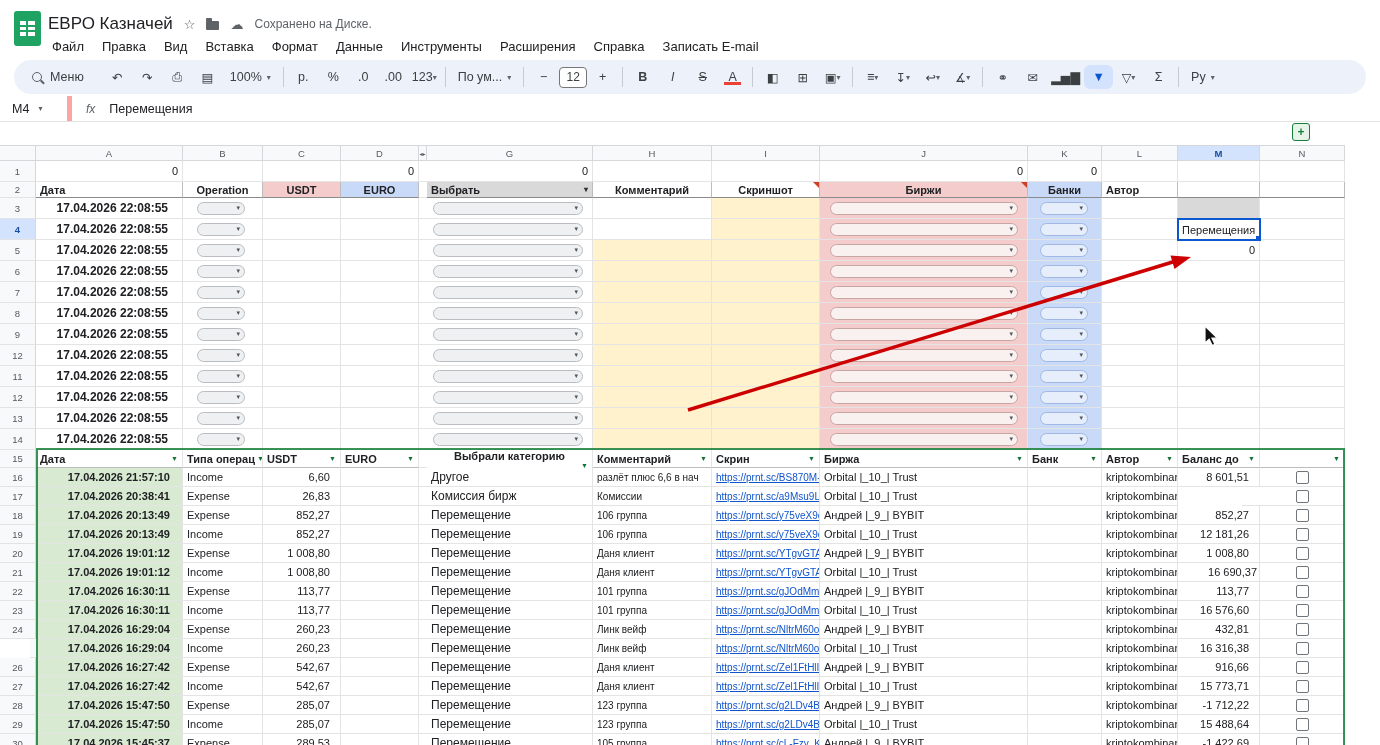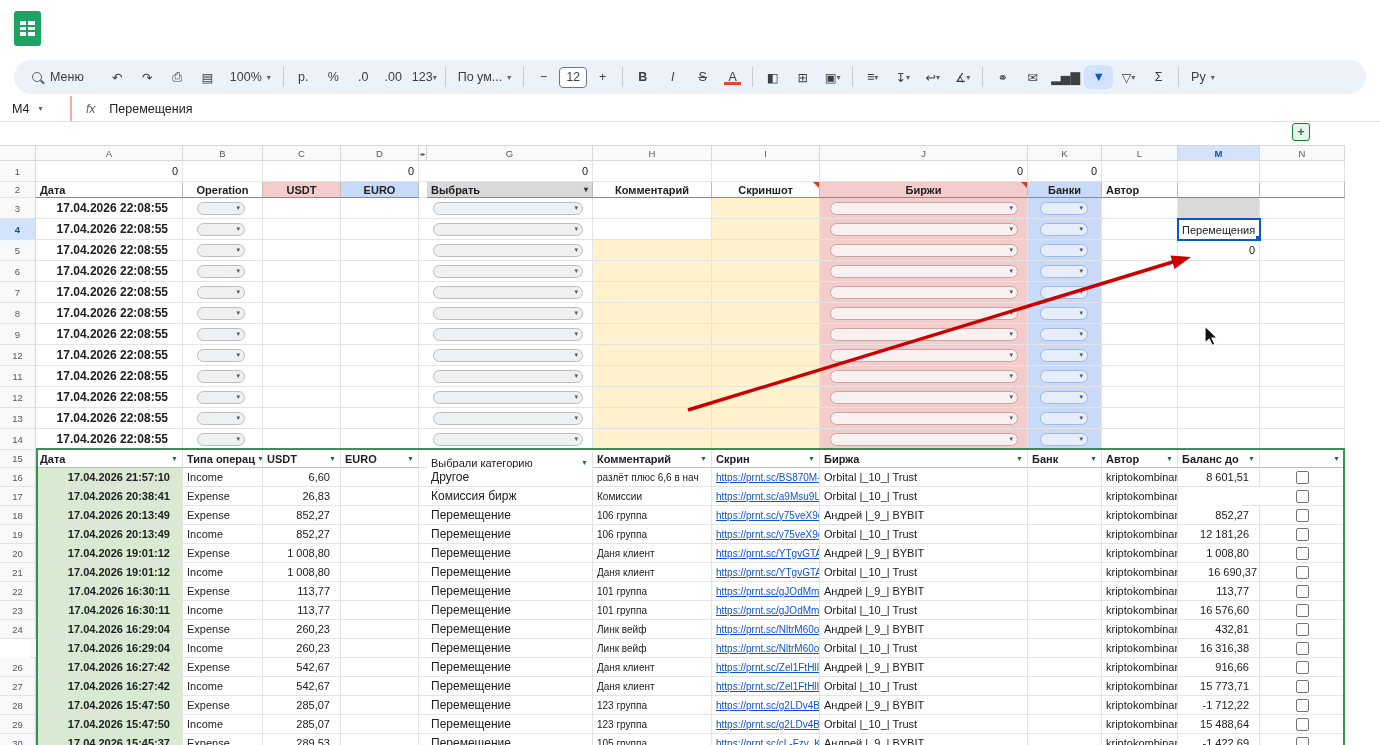--- a/index.html
+++ b/index.html
@@ -26,21 +26,21 @@
   .tb-a::after{content:"";position:absolute;bottom:4px;left:6px;right:6px;height:3px;background:#e94235}
   .tdiv{width:1px;height:20px;background:#c7cbd1;margin:0 4px}
   .tsel{display:flex;align-items:center;gap:5px;padding:0 7px;height:24px;border-radius:4px}
   .sizebox{width:26px;height:19px;border:1px solid #747775;border-radius:4px;display:flex;align-items:center;justify-content:center;font-size:12px;background:#fff}
   .tcaret{font-size:8px;color:#5f6368}
   .search-pill{display:flex;align-items:center;gap:8px;padding:0 14px 0 10px;height:28px;border-radius:14px;margin-right:4px;color:#3c4043}
   .mag{width:8px;height:8px;border:1.6px solid #5f6368;border-radius:50%;position:relative;display:inline-block}
   .mag::after{content:"";position:absolute;width:5px;height:1.6px;background:#5f6368;transform:rotate(45deg);right:-4px;bottom:-2px}
   
   #formulabar{position:absolute;left:0;right:0;top:96px;height:25px;border-bottom:1px solid #e1e3e1;display:flex;align-items:center;font-size:12.5px}
-  #namebox{width:72px;padding-left:12px;display:flex;align-items:center;gap:9px;height:100%;border-right:2px solid #fca5a5;box-sizing:border-box}
+  #namebox{width:72px;padding-left:12px;display:flex;align-items:center;gap:9px;height:100%;border-right:5px solid #fca5a5;box-sizing:border-box}
   .fx{font-style:italic;color:#5f6368;margin:0 14px;font-size:12px}
   
   #sheet{position:absolute;inset:0}
   .colhdr{position:absolute;height:16px;background:#f8f9fa;border:1px solid #d5d7da;border-left:none;box-sizing:border-box;
           font-size:9.5px;color:#55595e;display:flex;align-items:center;justify-content:center}
   .colhdr.sel{background:#d3e3fd;color:#174ea6;font-weight:bold}
   .rowhdr{position:absolute;left:0;width:36px;background:#f8f9fa;border-right:1px solid #d5d7da;border-bottom:1px solid #e3e3e3;box-sizing:border-box;
           font-size:9.5px;color:#55595e;display:flex;align-items:center;justify-content:center}
   .rowhdr.sel{background:#d3e3fd;color:#174ea6;font-weight:bold}
   .cell{position:absolute;box-sizing:border-box;background:#fff;border-right:1px solid #e4e4e4;border-bottom:1px solid #e4e4e4;
@@ -66,21 +66,40 @@
 </style>
 </head>
 <body>
 
 <div id="app">
 
   <div class="logo">
       <div class="logo-grid"></div>
     </div>
 
-
+  <div class="title-row">
+    <span id="doc-title">ЕВРО Казначей</span>
+    <span class="ticon">☆</span>
+    <span class="ticon"><span class="folder"></span></span>
+    <span class="ticon">☁</span>
+    <span id="saved">Сохранено на Диске.</span>
+  </div>
+
+  <nav id="menubar">
+      <span class="menu-item">Файл</span>
+      <span class="menu-item">Правка</span>
+      <span class="menu-item">Вид</span>
+      <span class="menu-item">Вставка</span>
+      <span class="menu-item">Формат</span>
+      <span class="menu-item">Данные</span>
+      <span class="menu-item">Инструменты</span>
+      <span class="menu-item">Расширения</span>
+      <span class="menu-item">Справка</span>
+      <span class="menu-item">Записать E-mail</span>
+    </nav>
 
   <div id="toolbar">
       <div class="search-pill">
         <span class="mag"></span>
         <span>Меню</span>
       </div>
       <div class="tbtn">↶</div>
       <div class="tbtn">↷</div>
       <div class="tbtn">⎙</div>
       <div class="tbtn">▤</div>
@@ -569,21 +588,21 @@
       </div>
       <div class="cell" style="left: 263px; top: 450px; width: 78px; height: 18px; font-weight: bold; border-bottom-color: rgb(189, 189, 189);">
         <span>USDT</span>
         <span class="funnel">▼</span>
       </div>
       <div class="cell" style="left: 341px; top: 450px; width: 78px; height: 18px; font-weight: bold; border-bottom-color: rgb(189, 189, 189);">
         <span>EURO</span>
         <span class="funnel">▼</span>
       </div>
       <div class="cell" style="left: 419px; top: 450px; width: 8px; height: 18px; border-right-color: rgb(189, 189, 189);"></div>
-      <div class="cell" style="left: 427px; top: 450px; width: 166px; height: 26px; font-weight: normal; border-bottom-color: rgb(189, 189, 189);">
+      <div class="cell" style="left: 427px; top: 450px; width: 166px; height: 26px; font-weight: bold; border-bottom-color: rgb(189, 189, 189); flex-direction: column;">
         <span>Выбрали категорию</span>
         <span class="funnel">▼</span>
       </div>
       <div class="cell" style="left: 593px; top: 450px; width: 119px; height: 18px; font-weight: bold; border-bottom-color: rgb(189, 189, 189);">
         <span>Комментарий</span>
         <span class="funnel">▼</span>
       </div>
       <div class="cell" style="left: 712px; top: 450px; width: 108px; height: 18px; font-weight: bold; border-bottom-color: rgb(189, 189, 189);">
         <span>Скрин</span>
         <span class="funnel">▼</span>

